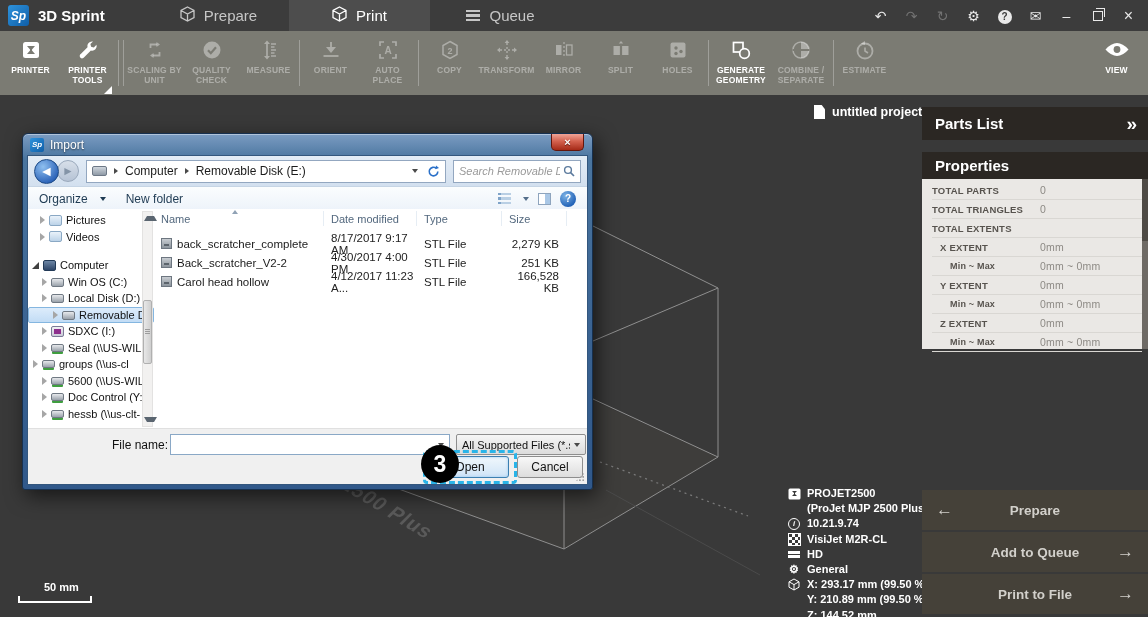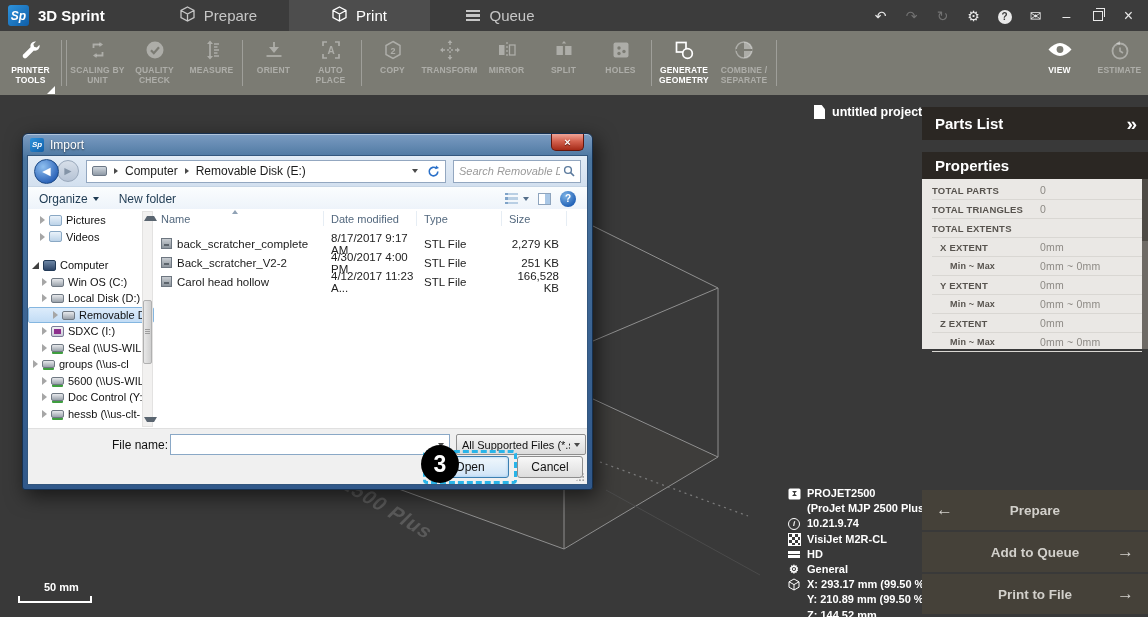--- a/index.html
+++ b/index.html
@@ -105,21 +105,21 @@
   .addr{flex:1;height:23px;background:#fff;border:1px solid #93a7c0;display:flex;align-items:center;
         padding:0 5px;font-size:12px;color:#1c1c1c;gap:7px;box-sizing:border-box;}
   .bc-sep{width:0;height:0;border-left:4px solid #4a4a4a;border-top:3.5px solid transparent;border-bottom:3.5px solid transparent;}
   .drive-mini{width:13px;height:8px;border-radius:2px;background:linear-gradient(#cfd6dd,#8f9aa6);border:1px solid #6d7886;}
   .caret{width:0;height:0;border-top:4px solid #4a4a4a;border-left:3.5px solid transparent;border-right:3.5px solid transparent;}
   .addr .caret{margin-left:auto;}
   .searchbox{width:128px;height:23px;background:#fff;border:1px solid #93a7c0;display:flex;align-items:center;
              padding:0 5px;font-style:italic;color:#9a9a9a;font-size:11px;box-sizing:border-box;gap:3px;}
   .cmd-row{height:23px;background:linear-gradient(#fbfdfe,#edf3fa);border-bottom:1px solid #dde6f0;
            display:flex;align-items:center;padding:0 11px;gap:6px;font-size:12px;color:#1f3b53;}
-  .cmd-item{display:flex;align-items:center;gap:5px;}
+  .cmd-item{display:flex;align-items:center;gap:12px;}
   .cmd-right{margin-left:auto;display:flex;align-items:center;gap:9px;}
   .views-ic{display:inline-flex;flex-direction:column;gap:2px;}
   .views-ic i{width:13px;height:2.5px;background:linear-gradient(90deg,#7fa3c8 3px,#b9cfe4 3px);display:block;}
   .pane-ic{width:13px;height:12px;background:#fff;border:1px solid #8ea4bd;box-sizing:border-box;}
   .pane-ic i{display:block;width:5px;height:100%;margin-left:auto;background:#a9c7e6;}
   .helpb{width:16px;height:16px;border-radius:50%;background:radial-gradient(circle at 35% 30%,#7db3e6,#1f60b6 75%);
          color:#fff;font-size:10px;font-weight:bold;display:flex;align-items:center;justify-content:center;}
   .main-row{position:absolute;left:0;right:0;top:53px;bottom:55px;background:#fff;display:flex;}
   .tree{width:126px;position:relative;padding-top:3px;font-size:11px;color:#111;flex:none;box-sizing:border-box;}
   .titem{display:flex;align-items:center;height:16.5px;gap:4px;white-space:nowrap;overflow:hidden;}
@@ -221,20 +221,29 @@
       <span class="wbtn">–</span>
       <span class="wbtn"><span class="restore-box"></span></span>
       <span class="wbtn" style="font-size:16px">×</span>
     </div>
   </div>
 
   <div class="ribbon">
     <div class="rbtn">
       <span class="ric">
         <svg width="22" height="22" viewBox="0 0 22 22">
+            <rect x="3" y="3" width="16" height="16" rx="2.5" fill="currentColor"></rect>
+            <path d="M7 7h8l-3 3.5v1L15 15H7l3-3.5v-1z" fill="#7b7b73"></path>
+          </svg>
+      </span>
+      <span class="rlb">PRINTER</span>
+    </div>
+    <div class="rbtn">
+      <span class="ric">
+        <svg width="22" height="22" viewBox="0 0 22 22">
             <path d="M15 2.5a4.6 4.6 0 0 0-4.5 5.7L4 14.7a2.5 2.5 0 1 0 3.4 3.4l6.5-6.6a4.6 4.6 0 0 0 5.6-5.8l-2.7 2.7-2.7-.7-.7-2.7L16 2.6z" fill="currentColor"></path>
           </svg>
       </span>
       <span class="rlb">PRINTER TOOLS</span>
       <span class="fly"></span>
     </div>
     <div class="rsep"></div>
     <div class="rsep"></div>
     <div class="rbtn disabled">
       <span class="ric">
@@ -348,38 +357,38 @@
       <span class="ric">
         <svg width="22" height="22" viewBox="0 0 22 22">
             <circle cx="11" cy="11" r="8" fill="none" stroke="currentColor" stroke-width="1.5"></circle>
             <path d="M11 3a8 8 0 0 1 0 16z" fill="currentColor"></path>
             <path d="M2.5 11h17" stroke="#7b7b73" stroke-width="2"></path>
           </svg>
       </span>
       <span class="rlb">COMBINE / SEPARATE</span>
     </div>
     <div class="rsep"></div>
+    <div class="rbtn disabled">
+      <span class="ric">
+        <svg width="22" height="22" viewBox="0 0 22 22">
+            <circle cx="11" cy="12" r="7.5" fill="none" stroke="currentColor" stroke-width="1.8"></circle>
+            <path d="M11 8.5V12l3 2" stroke="currentColor" stroke-width="1.6" fill="none"></path>
+            <path d="M7 4.5 11 2v4z" fill="currentColor"></path>
+          </svg>
+      </span>
+      <span class="rlb">ESTIMATE</span>
+    </div>
     <div class="rbtn viewbtn">
       <span class="ric">
         <svg width="26" height="17" viewBox="0 0 26 17">
             <path d="M1.5 8.5 Q13 -4.5 24.5 8.5 Q13 21.5 1.5 8.5 Z" fill="#ffffff"></path>
             <circle cx="13" cy="8.5" r="3.4" fill="#7b7b73"></circle>
           </svg>
       </span>
       <span class="rlb">VIEW</span>
-    </div>
-    <div class="rbtn disabled">
-      <span class="ric">
-        <svg width="22" height="22" viewBox="0 0 22 22">
-            <circle cx="11" cy="12" r="7.5" fill="none" stroke="currentColor" stroke-width="1.8"></circle>
-            <path d="M11 8.5V12l3 2" stroke="currentColor" stroke-width="1.6" fill="none"></path>
-            <path d="M7 4.5 11 2v4z" fill="currentColor"></path>
-          </svg>
-      </span>
-      <span class="rlb">ESTIMATE</span>
     </div>
   </div>
 
   <svg class="abs" style="left:0;top:95px;" width="922" height="522" viewBox="0 0 922 522">
     <polygon points="594,306 718,362 564,454 396,393 594,393" fill="#3e3d3b"></polygon>
     <g stroke="#8f8f8f" stroke-width="1" fill="none">
       <path d="M593 131 718 193 M593 246 718 193 M718 193v169 M593 304l125 58 M718 362 564 454 M564 393v61 M564 454 396 393"></path>
     </g>
     <path d="M600 367 748 421" stroke="#787878" stroke-width="1.3" stroke-dasharray="2 4" fill="none"></path>
     <path d="M606 395 760 480" stroke="#4b4b4b" stroke-width="1" fill="none"></path>

